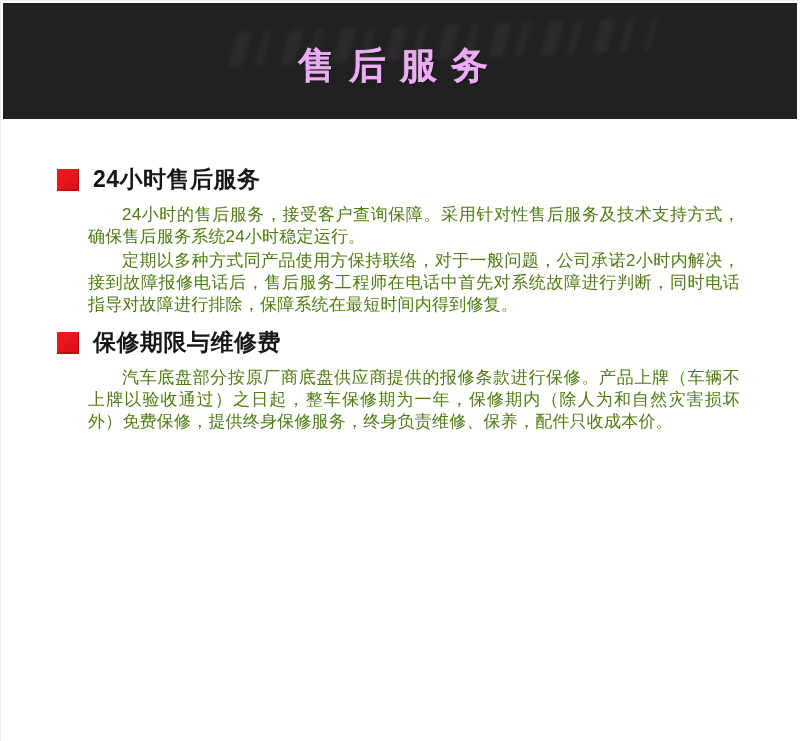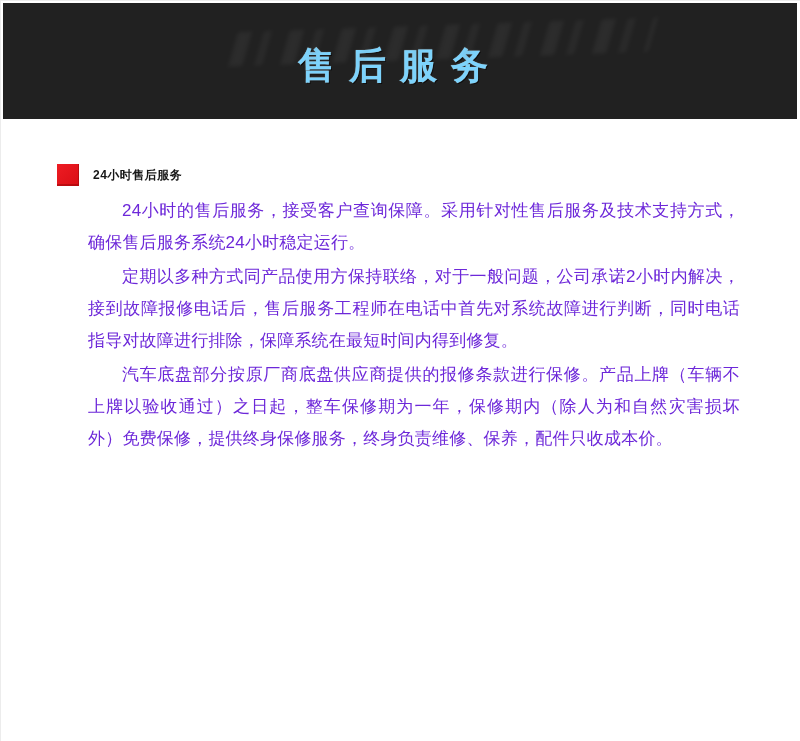--- a/index.html
+++ b/index.html
@@ -21,21 +21,21 @@
     position: absolute;
     left: 3px; right: 3px; top: 3px;
     height: 116px;
     background: #212121;
     display: flex;
     align-items: flex-end;
     justify-content: center;
     overflow: hidden;
   }
   .header-title {
-    color: #7dd3fc;
+    color: #f0abfc;
     font-size: 37px;
     font-weight: bold;
     letter-spacing: 14px;
     padding-bottom: 28px;
     text-shadow: 0 0 1px rgba(255,255,255,0.6), 1px 1px 0 rgba(0,0,0,0.8);
     white-space: nowrap;
   }
   
   .watermark {
     position: absolute;
@@ -62,29 +62,29 @@
     margin: 11px 0 9px -31px;
   }
   .bullet {
     width: 22px; height: 22px;
     background: linear-gradient(135deg, #ee1c23 0%, #d90e15 100%);
     box-shadow: inset -1px -2px 0 rgba(120,0,0,0.35);
     margin-right: 14px;
     flex: 0 0 auto;
   }
   .section-heading {
-    font-size: 12px;
+    font-size: 23px;
     font-weight: bold;
     color: #161616;
     letter-spacing: 0.5px;
   }
   .content p {
     font-size: 17px;
-    line-height: 32px;
-    color: #6d28d9;
+    line-height: 22px;
+    color: #4d7c0f;
     text-indent: 2em;
     text-align: justify;
     letter-spacing: 0.2px;
   }
   .section { margin-bottom: 2px; }
 </style>
 </head>
 <body>
 
 <div class="page">
@@ -105,17 +105,21 @@
     </div>
 
     <div class="section">
     </div>
 
     <div class="section">
       <p>定期以多种方式同产品使用方保持联络，对于一般问题，公司承诺2小时内解决，接到故障报修电话后，售后服务工程师在电话中首先对系统故障进行判断，同时电话指导对故障进行排除，保障系统在最短时间内得到修复。</p>
     </div>
 
     <div class="section">
+      <div class="section-heading-row">
+        <span class="bullet"></span>
+        <span class="section-heading">保修期限与维修费</span>
+      </div>
       <p>汽车底盘部分按原厂商底盘供应商提供的报修条款进行保修。产品上牌（车辆不上牌以验收通过）之日起，整车保修期为一年，保修期内（除人为和自然灾害损坏外）免费保修，提供终身保修服务，终身负责维修、保养，配件只收成本价。</p>
     </div>
 
   </div>
 </div>
 
 </body></html>

